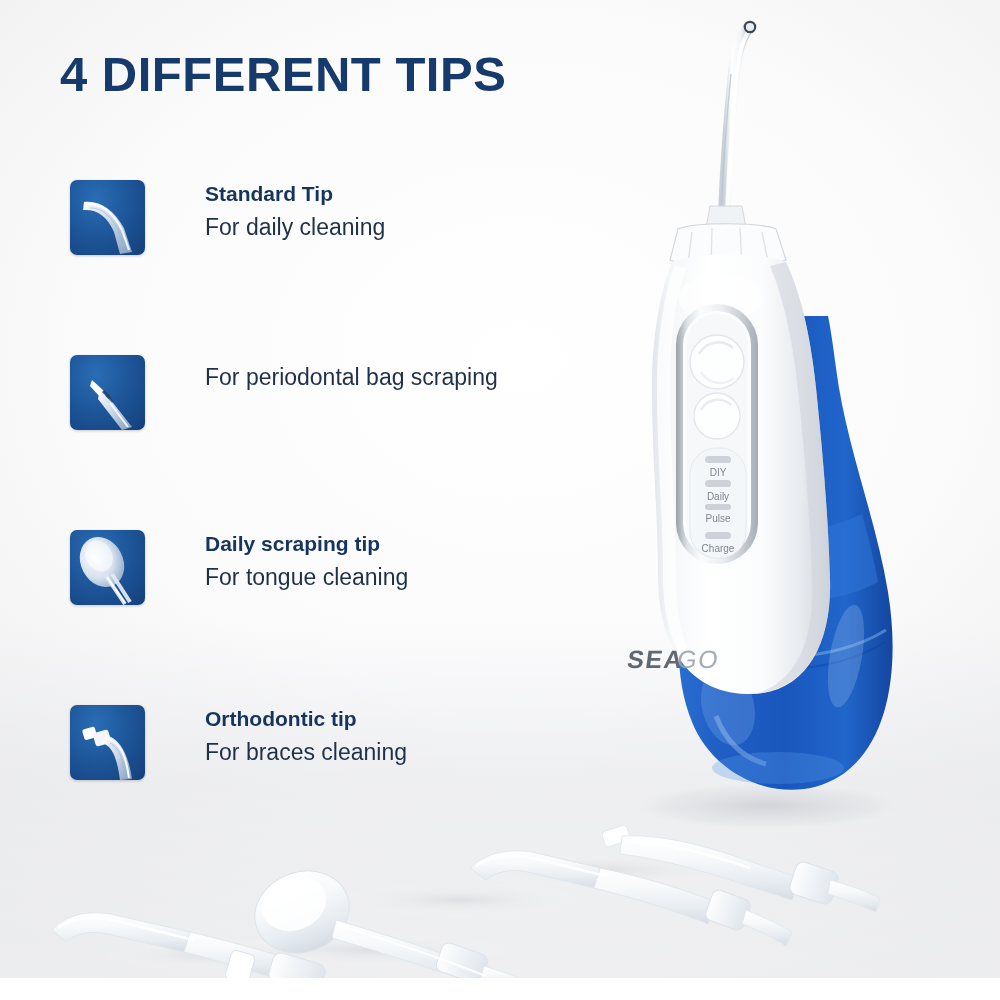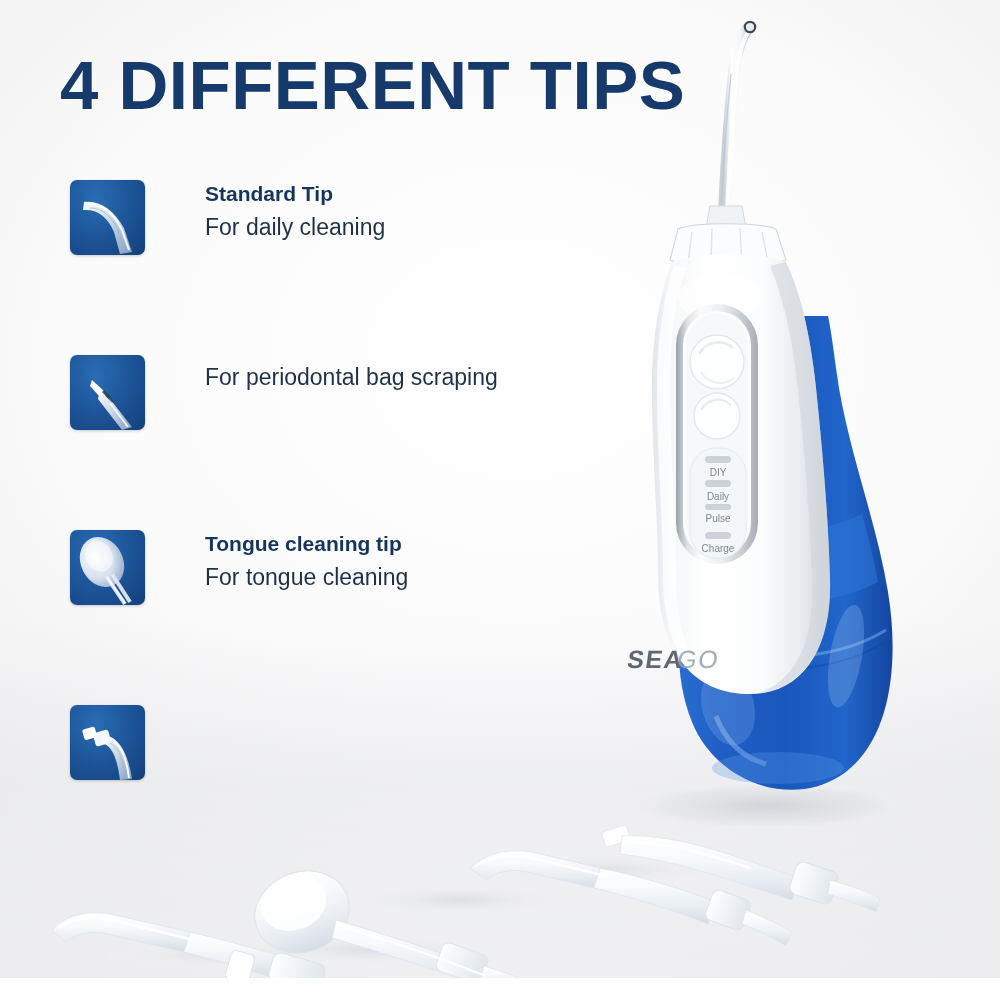--- a/index.html
+++ b/index.html
@@ -31,21 +31,21 @@
     position: absolute;
     left: 0; right: 0; bottom: 0; height: 22px;
     background: #ffffff;
   }
 
   
   #title {
     position: absolute;
     left: 60px;
     top: 46px;
-    font-size: 69px;
+    font-size: 49px;
     font-weight: 700;
     letter-spacing: 0.5px;
     color: #163a6b;
     text-shadow: 1px 1px 0 rgba(255,255,255,0.5);
     white-space: nowrap;
   }
 
   
   #feature-list {
     position: absolute;
@@ -176,21 +176,21 @@
               <stop offset="100%" stop-color="#b4c6da" stop-opacity="0.8"></stop>
             </radialGradient>
           </defs>
           <ellipse cx="32" cy="32" rx="21" ry="26" transform="rotate(-28 32 32)" fill="url(#gt3)"></ellipse>
           <ellipse cx="29" cy="26" rx="13" ry="16" transform="rotate(-28 29 26)" fill="#ffffff" opacity="0.55"></ellipse>
           <path d="M36 46 L55 74 M42 44 L60 72" stroke="#dfe7f0" stroke-width="4" fill="none" opacity="0.95"></path>
           <path d="M37 47 L55 73" stroke="#ffffff" stroke-width="1.6" fill="none"></path>
         </svg>
       </div>
       <div class="feature-text">
-        <div class="feature-title">Tongue cleaning tip</div>
+        <div class="feature-title">Daily scraping tip</div>
         <div class="feature-sub">For tongue cleaning</div>
       </div>
     </div>
 
     <div class="feature-row">
       <div class="thumb">
         <svg viewBox="0 0 75 75">
           <defs>
             <linearGradient id="gt4" x1="0" y1="0" x2="1" y2="1">
               <stop offset="0%" stop-color="#ffffff" stop-opacity="0.98"></stop>
@@ -198,20 +198,24 @@
               <stop offset="100%" stop-color="#a6bbd3" stop-opacity="0.75"></stop>
             </linearGradient>
           </defs>
           <rect x="13" y="23" width="13" height="11" rx="2.5" transform="rotate(-16 19 28)" fill="#ffffff"></rect>
           <rect x="24" y="26" width="16" height="14" rx="3" transform="rotate(-16 32 33)" fill="#f3f7fb"></rect>
           <path d="M36 30 C50 34 58 48 62 74 L50 75 C47 52 42 41 32 38 Z" fill="url(#gt4)"></path>
           <path d="M38 33 C50 38 56 50 59 73" stroke="#ffffff" stroke-width="2" fill="none" opacity="0.9"></path>
           <path d="M40 38 C49 43 53 53 55 73" stroke="#9fb6cf" stroke-width="1" fill="none" opacity="0.6"></path>
         </svg>
       </div>
+      <div class="feature-text">
+        <div class="feature-title">Orthodontic tip</div>
+        <div class="feature-sub">For braces cleaning</div>
+      </div>
     </div>
 
   </div>
 
   <div id="device">
     <svg viewBox="0 0 330 810" width="330" height="810">
       <defs>
         <linearGradient id="bodyG" x1="0" y1="0" x2="1" y2="0">
           <stop offset="0%" stop-color="#e2e5e9"></stop>
           <stop offset="10%" stop-color="#f4f6f8"></stop>

